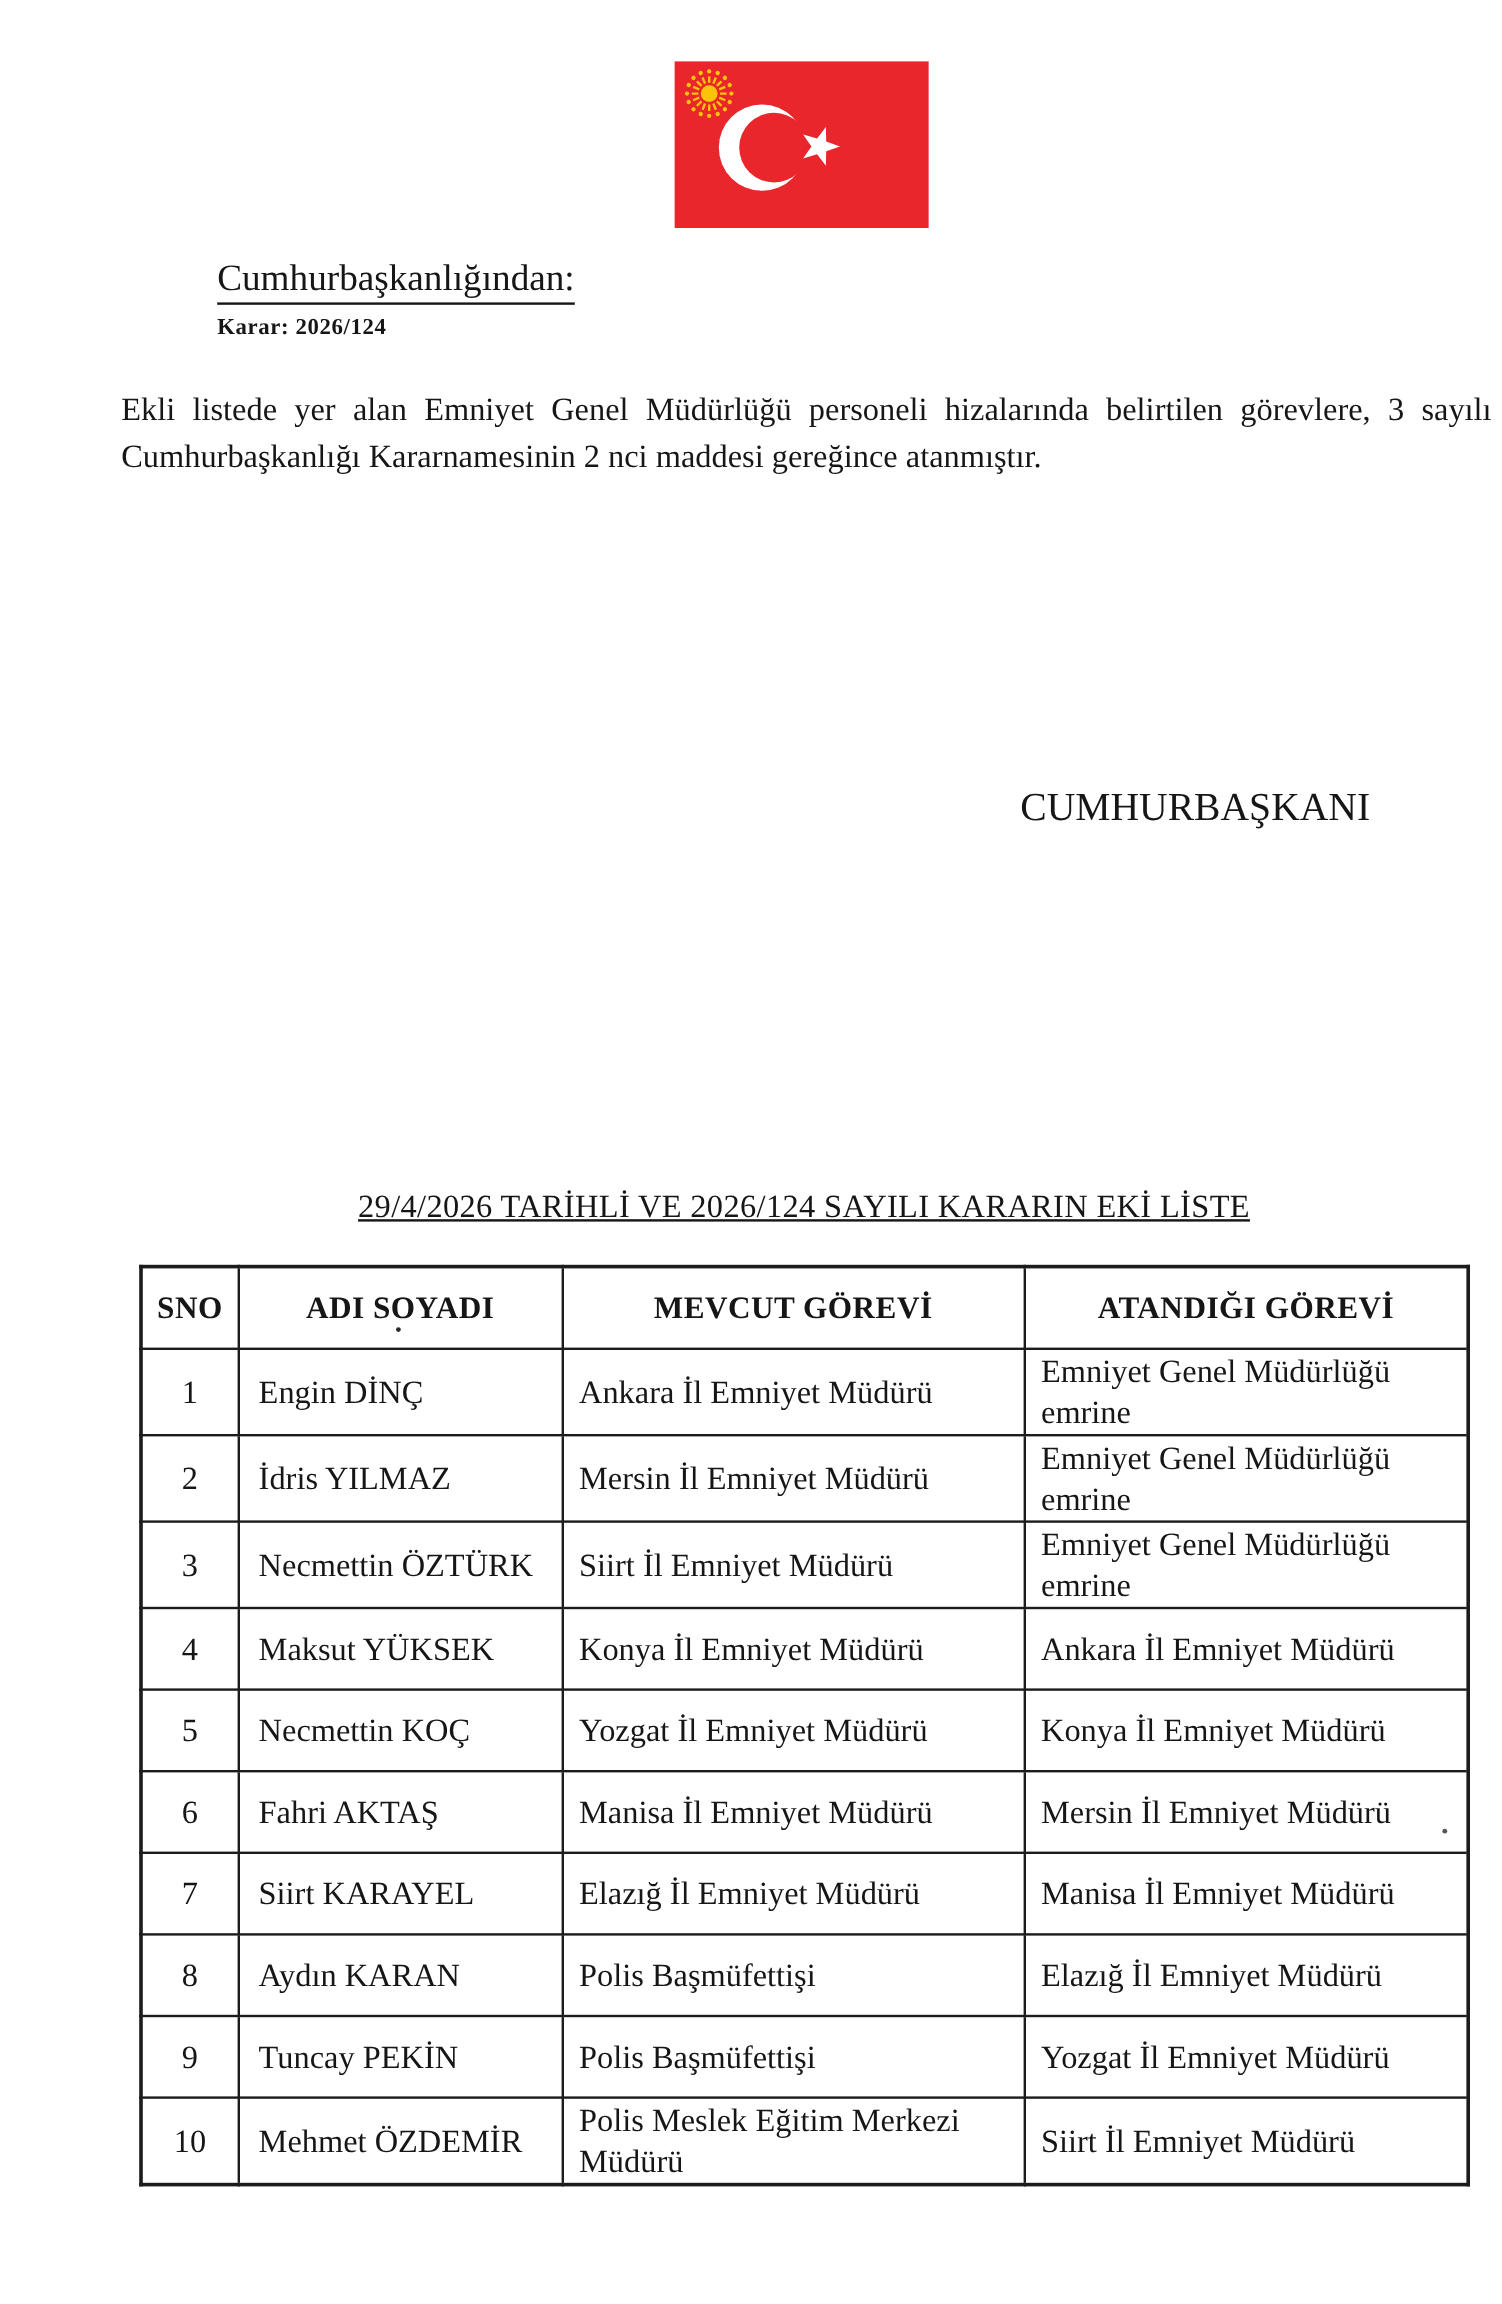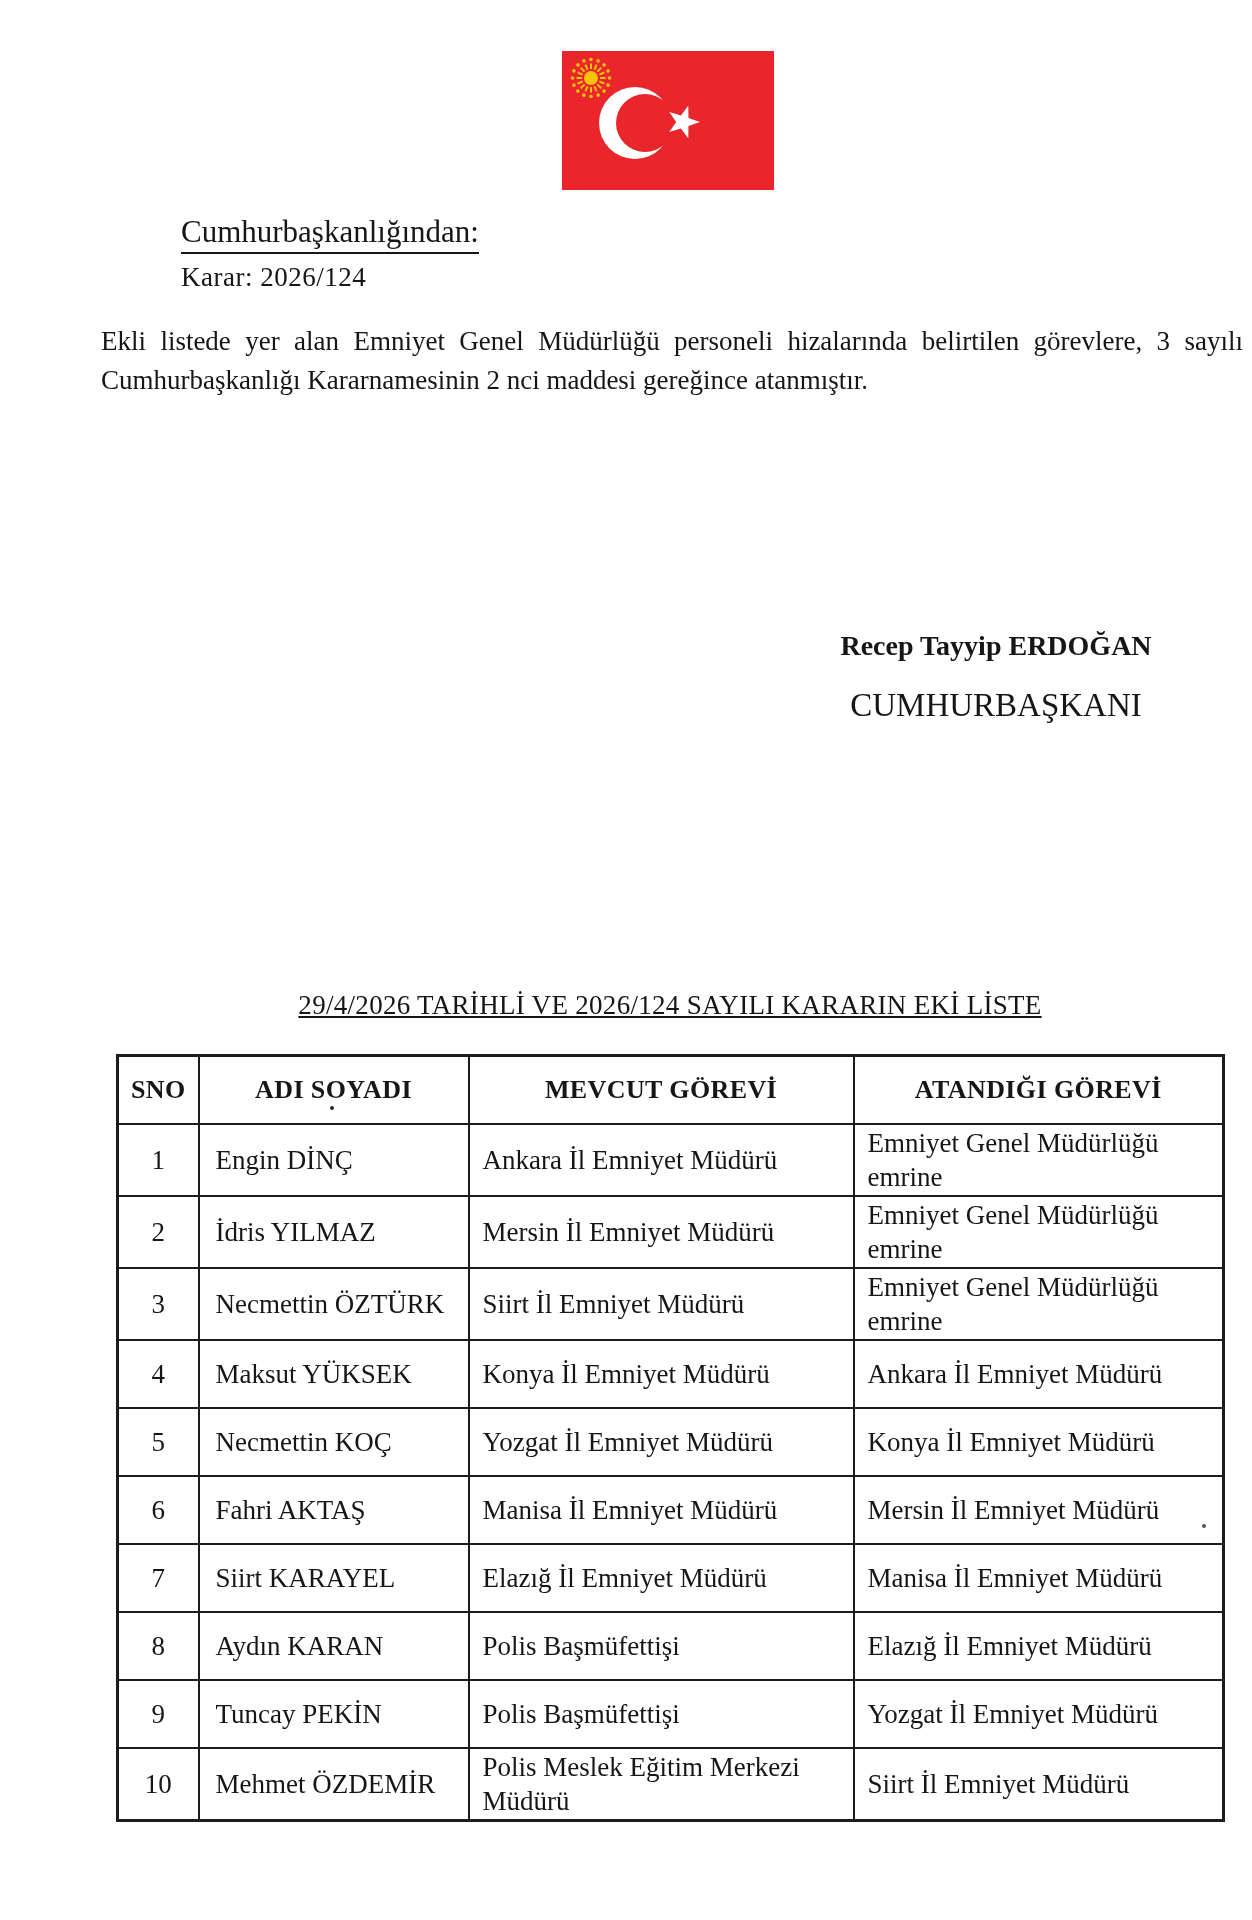--- a/index.html
+++ b/index.html
@@ -19,21 +19,21 @@
 
   
   .authority {
     position: absolute; left: 137px; top: 214px;
     font-size: 31px; line-height: 36px;
     border-bottom: 2px solid currentColor; padding-bottom: 2px;
     display: inline-block;
   }
   .decision {
     position: absolute; left: 137px; top: 262px;
-    font-size: 27px; font-weight: normal; letter-spacing: 0.5px;
+    font-size: 19px; font-weight: bold; letter-spacing: 0.5px;
   }
 
   
   .paragraph {
     position: absolute; left: 57px; top: 322px; width: 1142px;
     font-size: 27px; line-height: 39px; text-align: justify;
   }
 
   .date-line {
     position: absolute; left: 0; top: 456px; width: 1252px;
@@ -116,21 +116,20 @@
     <circle cx="83" cy="72" r="29" fill="var(--flag-red, #e8262c)"></circle>
     <polygon fill="#ffffff" points="138,71 126.5,67 126.25,54.8 118.9,64.5 107.25,61 114.2,71 107.25,81 118.9,77.5 126.25,87.2 126.5,75"></polygon>
   </svg>
 
   <div class="authority">Cumhurbaşkanlığından:</div>
   <div class="decision">Karar: 2026/124</div>
 
   <div class="paragraph">Ekli listede yer alan Emniyet Genel Müdürlüğü personeli hizalarında belirtilen görevlere, 3 sayılı Cumhurbaşkanlığı Kararnamesinin 2 nci maddesi gereğince atanmıştır.</div>
 
   <div class="signature">
-    <div class="sig-name">Recep Tayyip ERDOĞAN</div>
     <div class="sig-title">CUMHURBAŞKANI</div>
   </div>
 
   <div class="annex-title">29/4/2026 TARİHLİ VE 2026/124 SAYILI KARARIN EKİ LİSTE</div>
 
   <table class="annex-table">
     <colgroup>
       <col style="width:81px">
       <col style="width:270px">
       <col style="width:385px">

